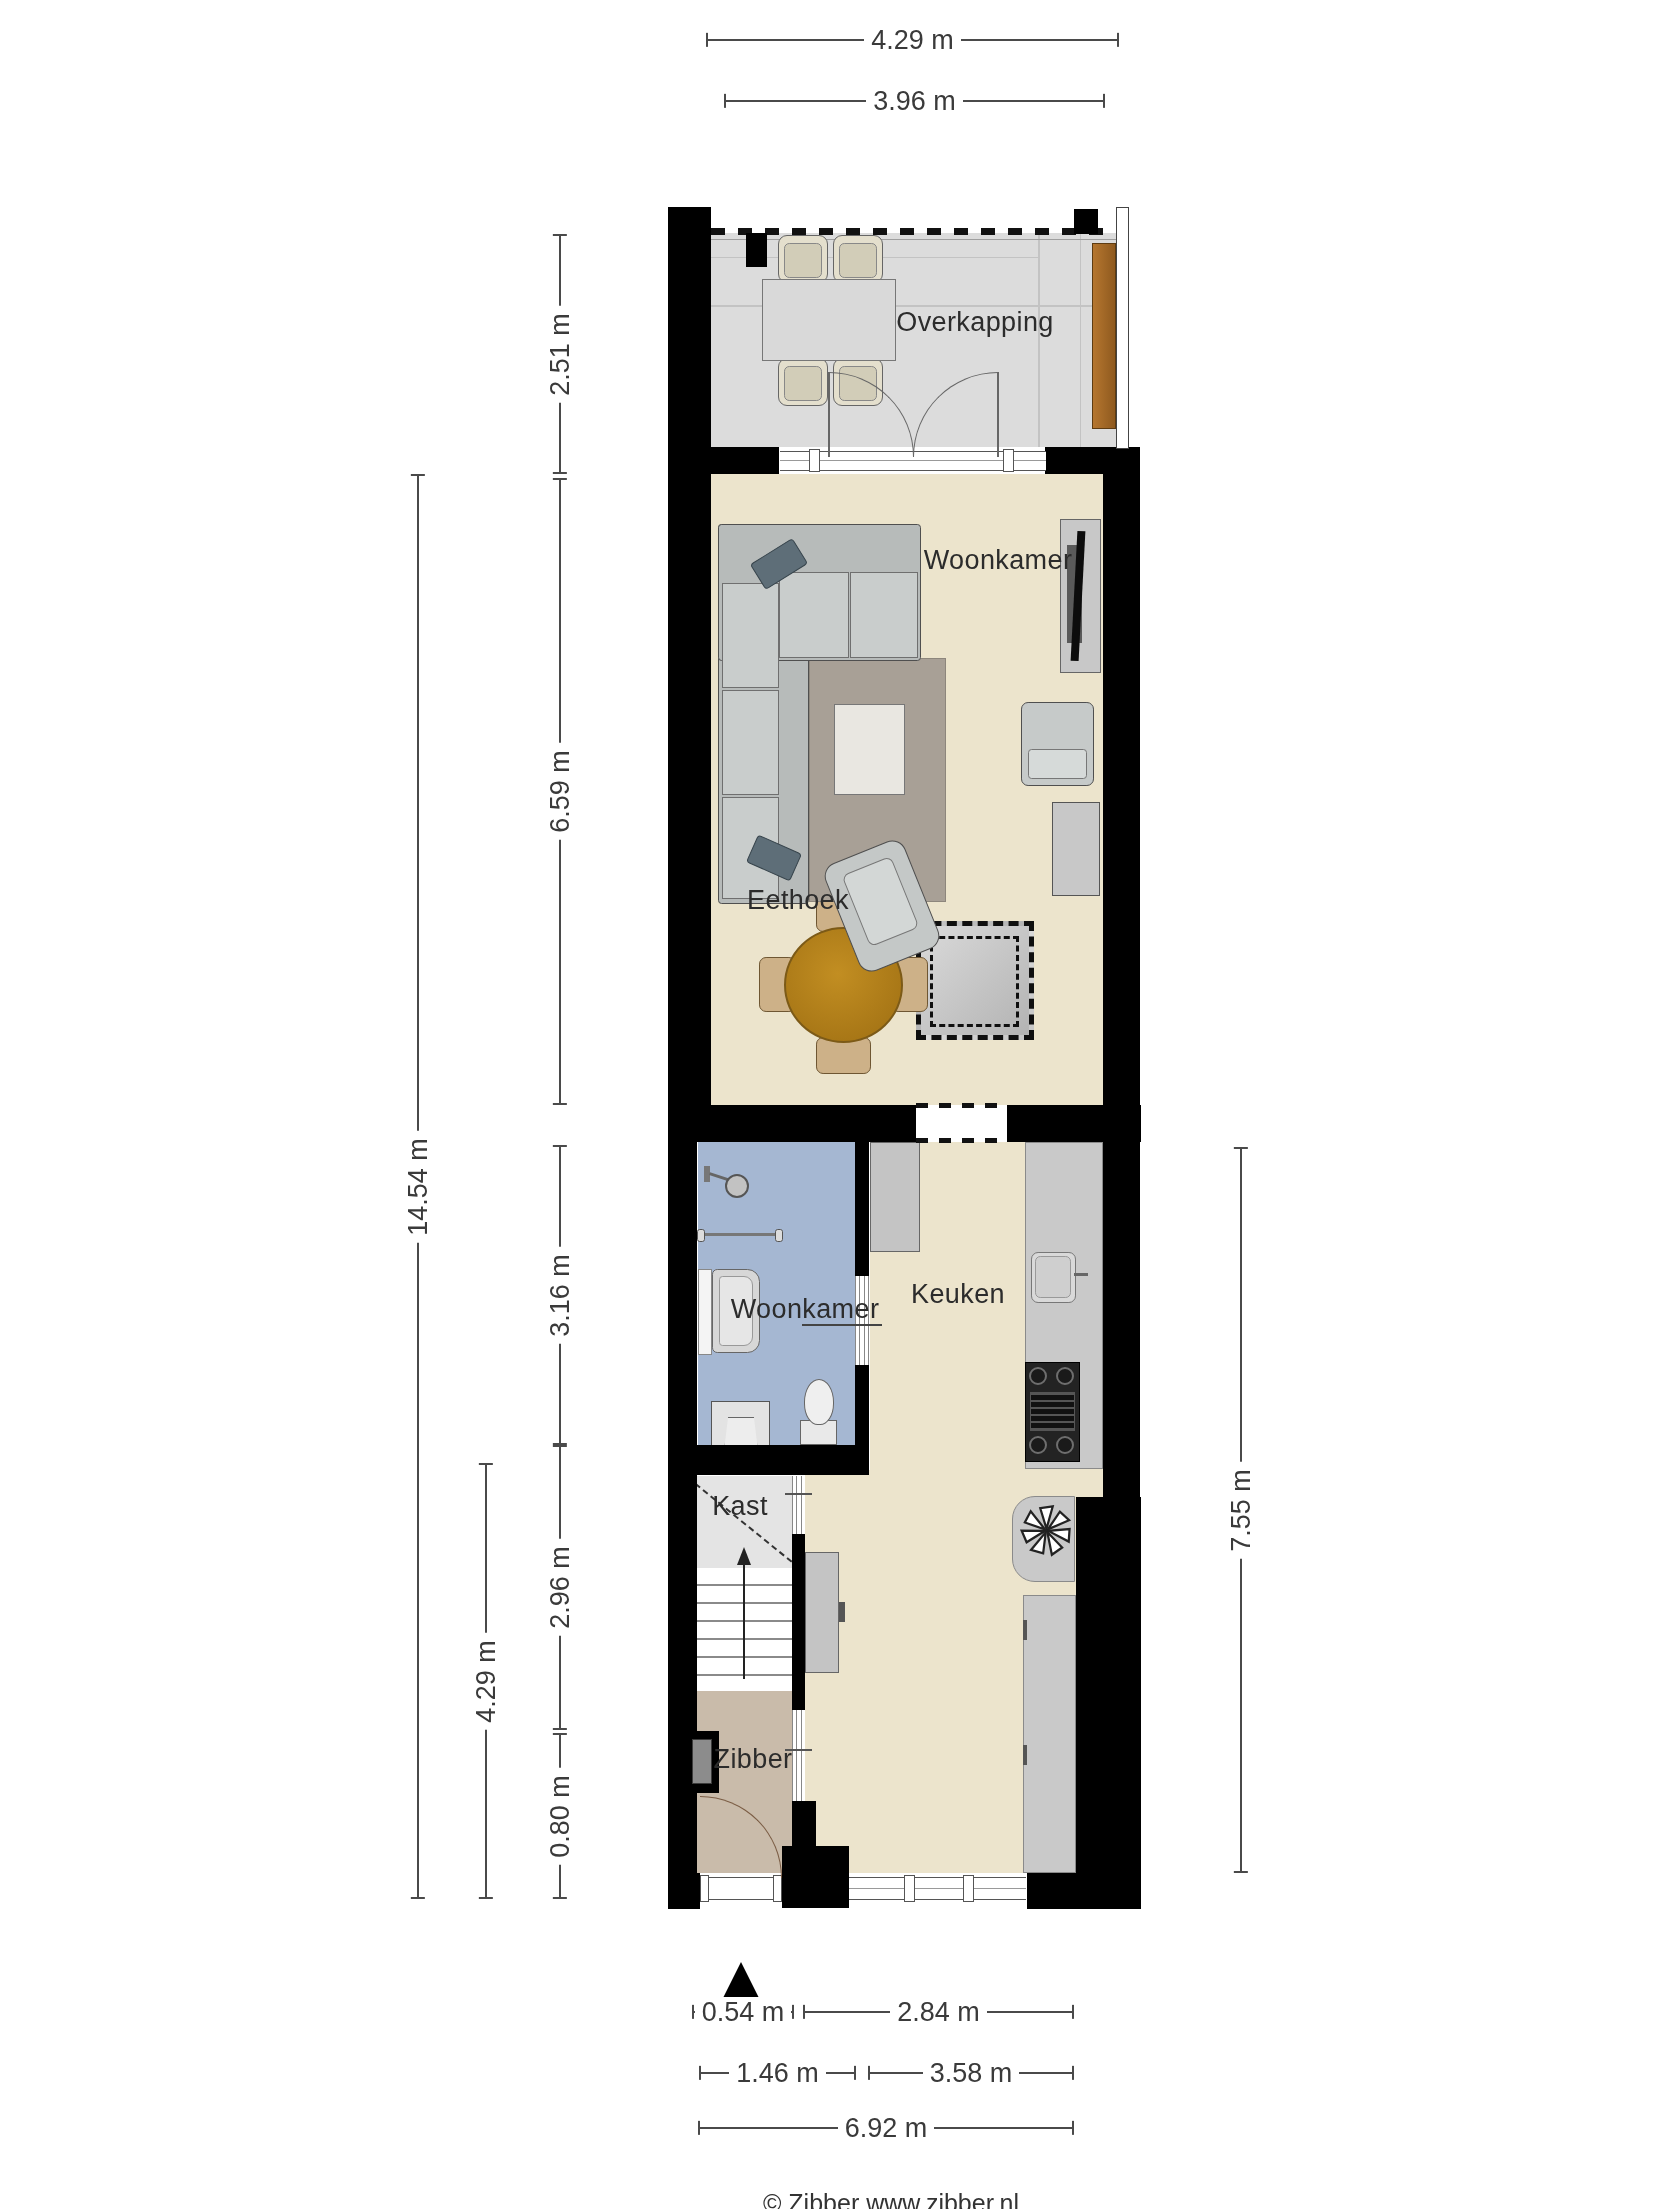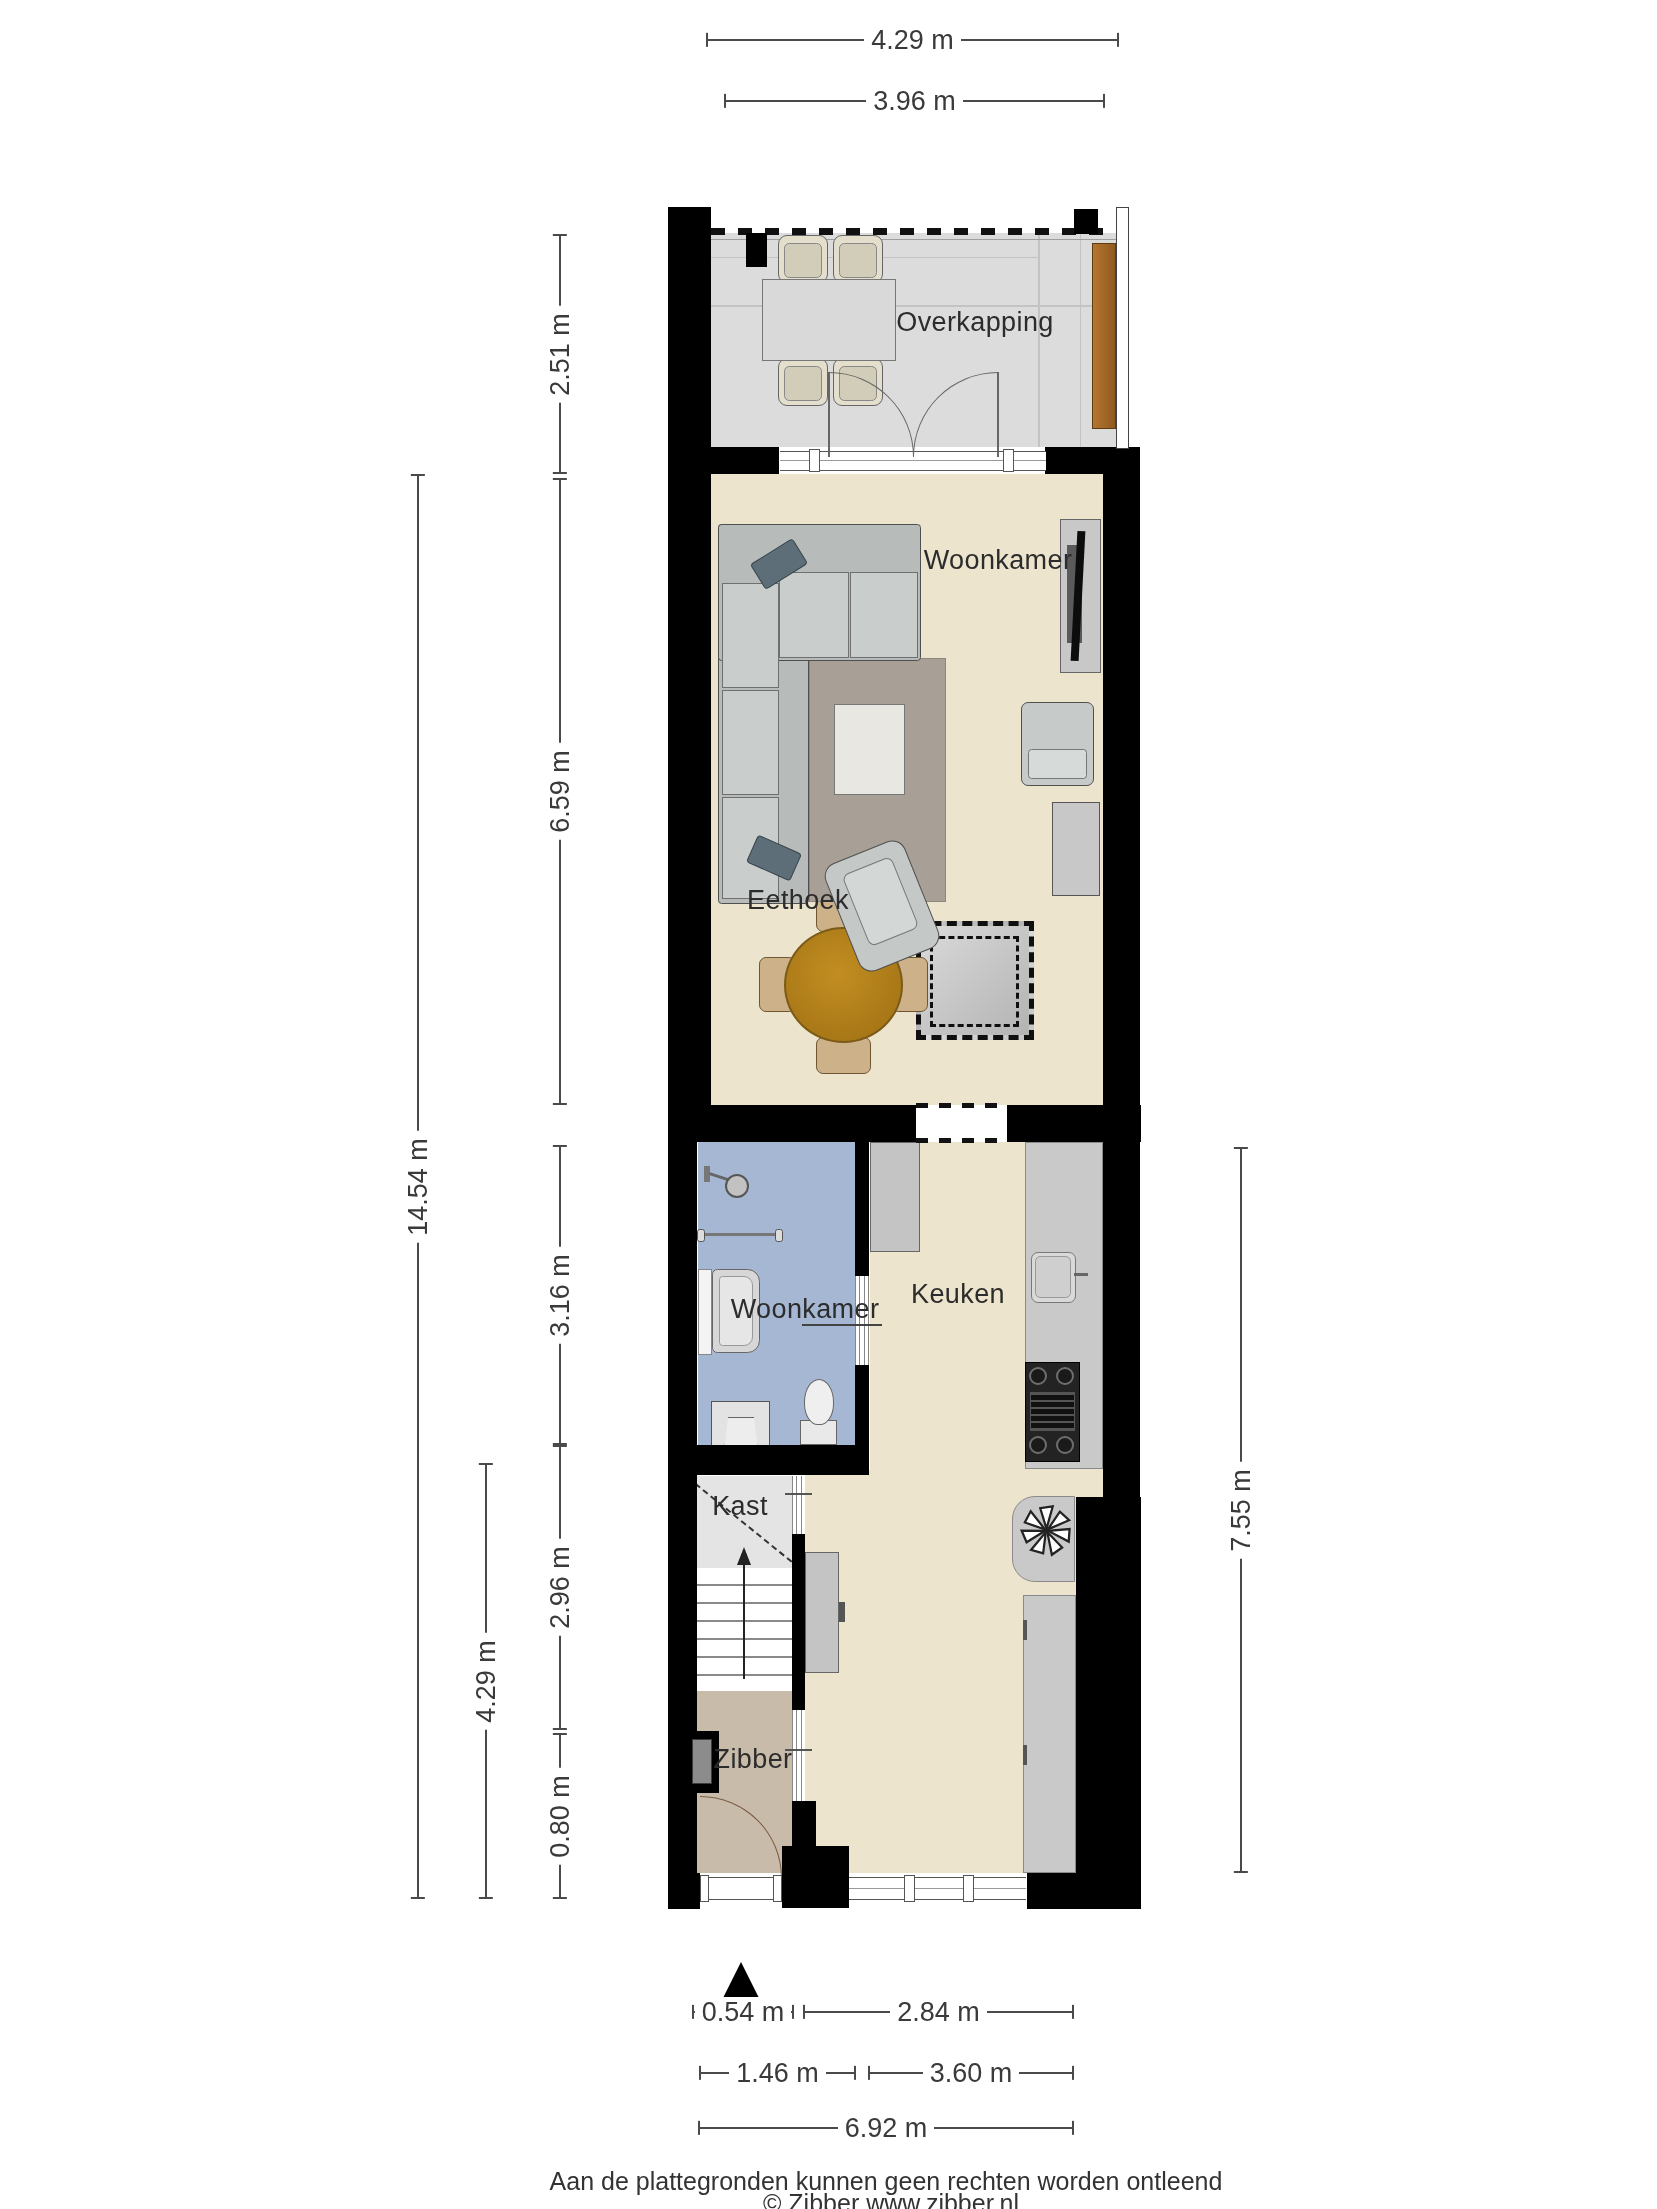--- a/index.html
+++ b/index.html
@@ -434,27 +434,26 @@
       <span class="dlabel">2.84 m</span>
       <span class="tr"></span>
     </div>
   <div class="abs hdim" id="dim-b-165">
     <span class="tl"></span>
       <span class="dlabel">1.46 m</span>
       <span class="tr"></span>
     </div>
   <div class="abs hdim" id="dim-b-215">
     <span class="tl"></span>
-      <span class="dlabel">3.60 m</span>
+      <span class="dlabel">3.58 m</span>
       <span class="tr"></span>
     </div>
   <div class="abs hdim" id="dim-b-394">
     <span class="tl"></span>
       <span class="dlabel">6.92 m</span>
       <span class="tr"></span>
     </div>
 
   <div class="abs" id="north"></div>
-  <div class="abs footer" id="footer-1">Aan de plattegronden kunnen geen rechten worden ontleend</div>
   <div class="abs footer" id="footer-2">© Zibber www.zibber.nl</div>
 
 </div>
 
 
 </body></html>

